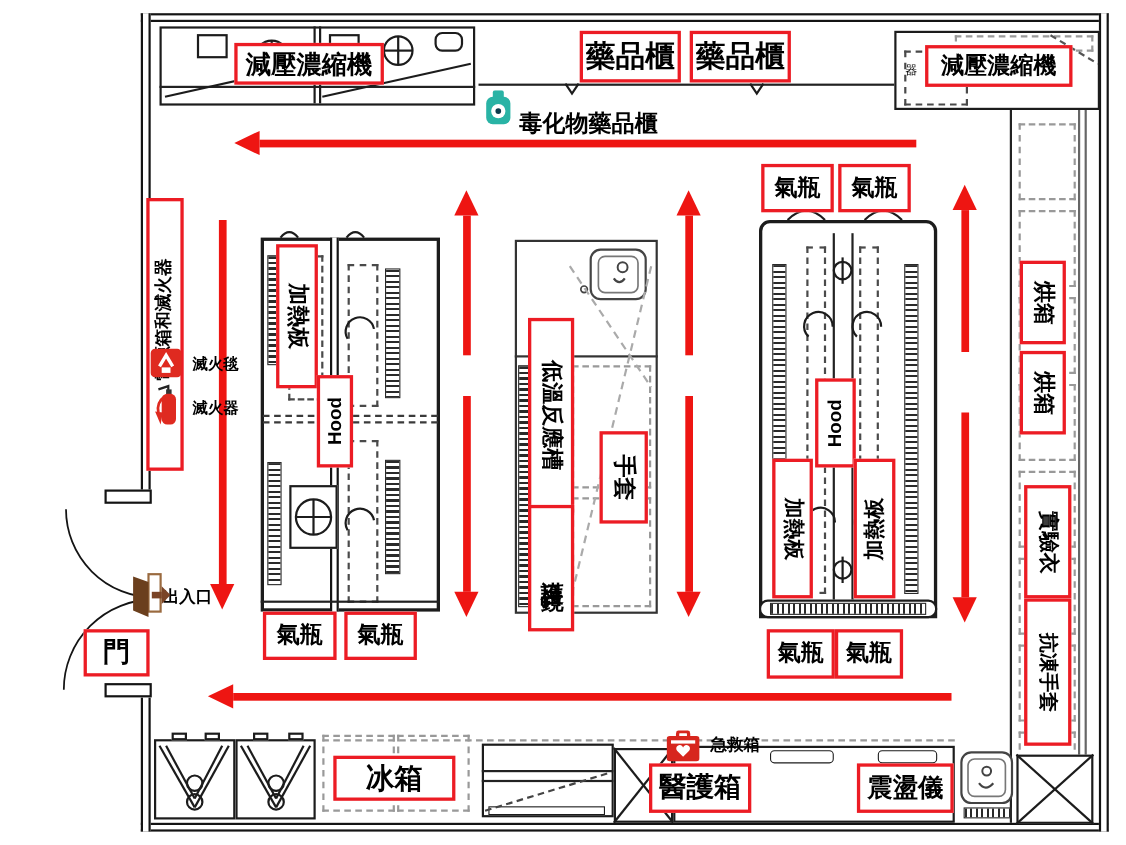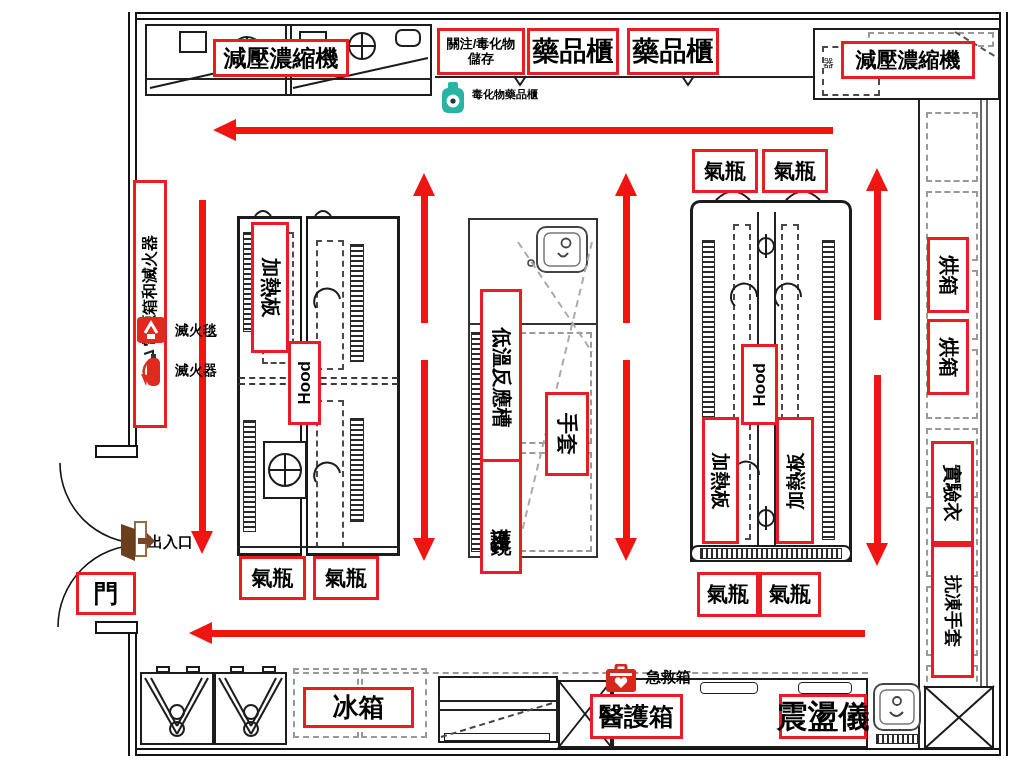--- a/index.html
+++ b/index.html
@@ -240,24 +240,20 @@
     <div class="ah ah-up" style="left:866px;top:168px;"></div>
   </div>
   <div>
     <div class="bar" style="left:874px;top:375px;width:7px;height:168px;"></div>
     <div class="ah ah-down" style="left:866px;top:543px;"></div>
   </div>
 
   <div class="lbl" style="left:213px;top:39px;width:136px;height:38px;font-size:23px;">
       <span>減壓濃縮機</span>
     </div>
-  <div class="lbl" style="left:437px;top:28px;width:88px;height:47px;font-size:13px;flex-direction:column;">
-    <span>關注/毒化物</span>
-    <span>儲存</span>
-  </div>
   <div class="lbl" style="left:527px;top:28px;width:92px;height:47px;font-size:27px;">
       <span>藥品櫃</span>
     </div>
   <div class="lbl" style="left:627px;top:28px;width:92px;height:47px;font-size:27px;">
       <span>藥品櫃</span>
     </div>
   <div class="lbl" style="left:841px;top:41px;width:134px;height:38px;font-size:21px;">
       <span>減壓濃縮機</span>
     </div>
 
@@ -325,25 +321,25 @@
 
   <div class="lbl" style="left:76px;top:572px;width:60px;height:43px;font-size:25px;">
       <span>門</span>
     </div>
   <div class="lbl" style="left:590px;top:694px;width:93px;height:45px;font-size:25px;">
       <span>醫護箱</span>
     </div>
   <div class="lbl" style="left:303px;top:687px;width:111px;height:41px;font-size:26px;">
       <span>冰箱</span>
     </div>
-  <div class="lbl" style="left:779px;top:694px;width:88px;height:45px;font-size:31px;">
+  <div class="lbl" style="left:779px;top:694px;width:88px;height:45px;font-size:23px;">
       <span>震盪儀</span>
     </div>
 
-  <div class="txt" style="left:472px;top:87px;font-size:11px;"><span>毒化物藥品櫃</span></div>
+  <div class="txt" style="left:472px;top:98px;font-size:21px;"><span>毒化物藥品櫃</span></div>
   <div class="txt" style="left:175px;top:322px;font-size:14px;"><span>滅火毯</span></div>
   <div class="txt" style="left:175px;top:362px;font-size:14px;"><span>滅火器</span></div>
   <div class="txt" style="left:148px;top:533px;font-size:15px;"><span>出入口</span></div>
   <div class="txt" style="left:646px;top:668px;font-size:15px;"><span>急救箱</span></div>
   <div class="txt" style="left:823px;top:56px;font-size:11px;font-weight:400;"><span>器</span></div>
 
   <div class="icon" style="left:440px;top:82px;">
     <svg style="position:static" width="26" height="32" viewBox="0 0 26 32">
       <rect x="8" y="0" width="10" height="8" rx="2" fill="#29B3A5"></rect>
       <rect x="2" y="6" width="22" height="25" rx="6" fill="#29B3A5"></rect>

